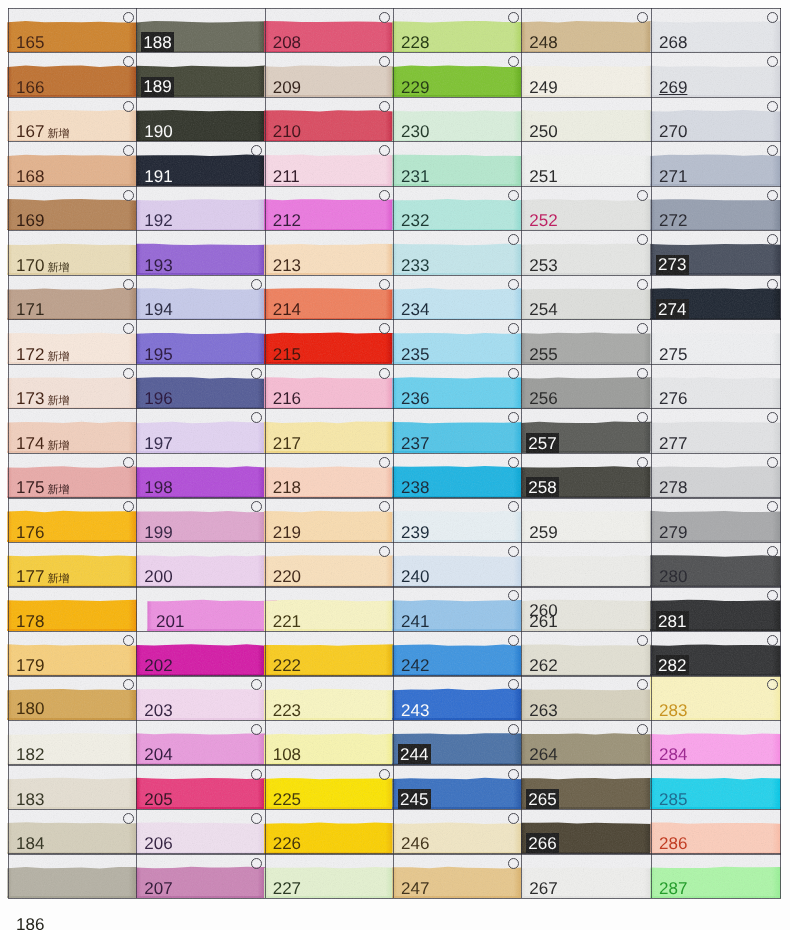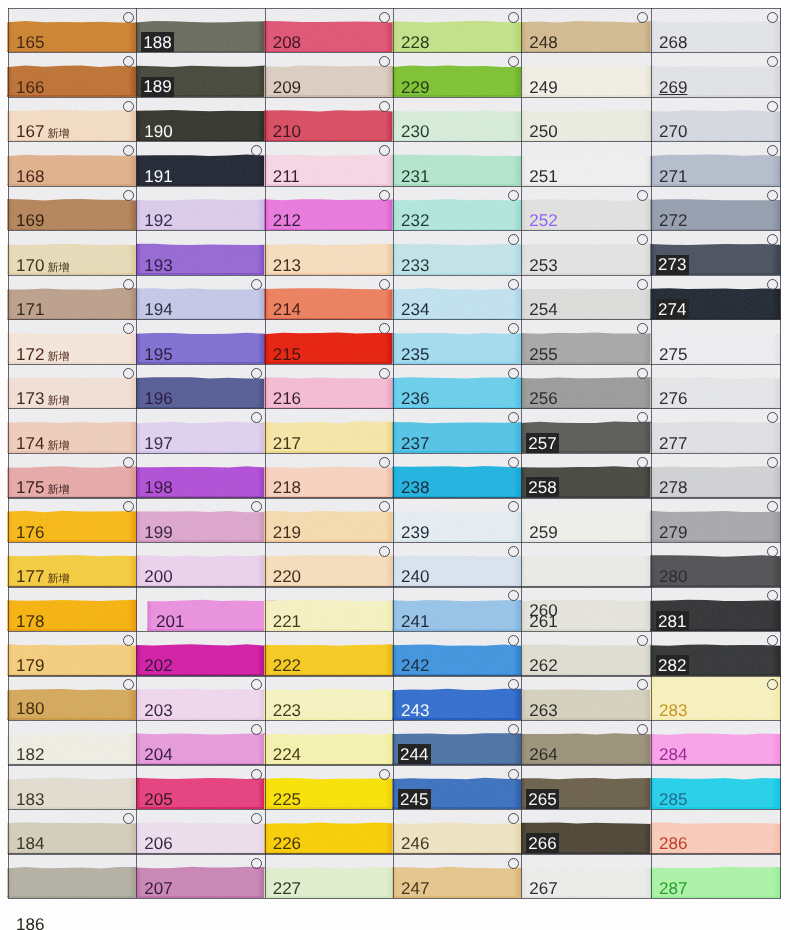--- a/index.html
+++ b/index.html
@@ -482,21 +482,21 @@
     <div class="pool" style="left: -0.6px; width: 129.5px; top: 43px; height: 1.9px; opacity: 0.7; background: rgb(244, 240, 160);"></div>
     <div class="num" style="left: 8px; top: 26.5px; color: rgb(60, 50, 10);">
       <span class="numtext">223</span><span class="sfx"></span>
     </div>
 
   </div>
     <div class="cell" style="left: 264.7px; top: 719.82px; width: 128.3px; height: 44.52px;">
     <div class="swatch" style="left: -0.6px; width: 129.5px; top: 12.3px; height: 32.4px; clip-path: polygon(0% 2.65px, 14.3% 1.76px, 28.6% 2.29px, 42.9% 2.42px, 57.1% 1.78px, 71.4% 1.38px, 85.7% 2.58px, 100% 1.47px, 100% 100%, 0% 100%); background: linear-gradient(90deg, rgb(244, 240, 136) 0px, rgb(248, 245, 176) 5px, rgb(248, 245, 176) 121.3px, rgb(244, 240, 136) 129.5px);"></div>
     <div class="pool" style="left: -0.6px; width: 129.5px; top: 43px; height: 1.9px; opacity: 0.7; background: rgb(244, 240, 136);"></div>
     <div class="num" style="left: 8px; top: 26.5px; color: rgb(60, 50, 10);">
-      <span class="numtext">224</span><span class="sfx"></span>
+      <span class="numtext">108</span><span class="sfx"></span>
     </div>
 
   </div>
     <div class="cell" style="left: 264.7px; top: 764.34px; width: 128.3px; height: 44.52px;">
     <div class="swatch" style="left: -0.6px; width: 129.5px; top: 12.3px; height: 32.4px; clip-path: polygon(0% 2.39px, 14.3% 1.36px, 28.6% 1.69px, 42.9% 2.52px, 57.1% 2.15px, 71.4% 2.12px, 85.7% 1.8px, 100% 1.8px, 100% 100%, 0% 100%); background: linear-gradient(90deg, rgb(240, 200, 0) 0px, rgb(252, 228, 0) 5px, rgb(252, 228, 0) 121.3px, rgb(240, 200, 0) 129.5px);"></div>
     <div class="pool" style="left: -0.6px; width: 129.5px; top: 43px; height: 1.9px; opacity: 0.7; background: rgb(240, 200, 0);"></div>
     <div class="num" style="left: 8px; top: 26.5px; color: rgb(60, 50, 0);">
       <span class="numtext">225</span><span class="sfx"></span>
     </div>
     <div class="hole" style="left: 114.8px; top: 4.2px;"></div>
@@ -705,21 +705,21 @@
     <div class="swatch" style="left: -0.6px; width: 130.9px; top: 12.3px; height: 32.4px; clip-path: polygon(0% 1.85px, 14.3% 1.16px, 28.6% 2.44px, 42.9% 1.13px, 57.1% 1.43px, 71.4% 1.67px, 85.7% 2.46px, 100% 2.21px, 100% 100%, 0% 100%); background: linear-gradient(90deg, rgb(228, 230, 228) 0px, rgb(241, 242, 241) 5px, rgb(241, 242, 241) 122.7px, rgb(228, 230, 228) 130.9px);"></div>
     <div class="pool" style="left: -0.6px; width: 130.9px; top: 43px; height: 1.9px; opacity: 0.7; background: rgb(228, 230, 228);"></div>
     <div class="num" style="left: 8px; top: 26.5px; color: rgb(34, 34, 34);">
       <span class="numtext">251</span><span class="sfx"></span>
     </div>
 
   </div>
     <div class="cell" style="left: 521.3px; top: 185.58px; width: 129.7px; height: 44.52px;">
     <div class="swatch" style="left: -0.6px; width: 130.9px; top: 12.3px; height: 32.4px; clip-path: polygon(0% 2.44px, 14.3% 1.38px, 28.6% 1.49px, 42.9% 2.27px, 57.1% 1.65px, 71.4% 2.76px, 85.7% 2.61px, 100% 1.13px, 100% 100%, 0% 100%); background: linear-gradient(90deg, rgb(210, 212, 210) 0px, rgb(227, 228, 226) 5px, rgb(227, 228, 226) 122.7px, rgb(210, 212, 210) 130.9px);"></div>
     <div class="pool" style="left: -0.6px; width: 130.9px; top: 43px; height: 1.9px; opacity: 0.7; background: rgb(210, 212, 210);"></div>
-    <div class="num" style="left: 8px; top: 26.5px; color: #8b5cf6;">
+    <div class="num" style="left: 8px; top: 26.5px; color: #be185d;">
       <span class="numtext">252</span><span class="sfx"></span>
     </div>
     <div class="hole" style="left: 116.2px; top: 4.2px;"></div>
   </div>
     <div class="cell" style="left: 521.3px; top: 230.1px; width: 129.7px; height: 44.52px;">
     <div class="swatch" style="left: -0.6px; width: 130.9px; top: 12.3px; height: 32.4px; clip-path: polygon(0% 2.44px, 14.3% 1.5px, 28.6% 1.9px, 42.9% 1.29px, 57.1% 2.1px, 71.4% 1.27px, 85.7% 1.28px, 100% 1.16px, 100% 100%, 0% 100%); background: linear-gradient(90deg, rgb(212, 214, 212) 0px, rgb(229, 230, 228) 5px, rgb(229, 230, 228) 122.7px, rgb(212, 214, 212) 130.9px);"></div>
     <div class="pool" style="left: -0.6px; width: 130.9px; top: 43px; height: 1.9px; opacity: 0.7; background: rgb(212, 214, 212);"></div>
     <div class="num" style="left: 8px; top: 26.5px; color: rgb(34, 34, 34);">
       <span class="numtext">253</span><span class="sfx"></span>
     </div>

